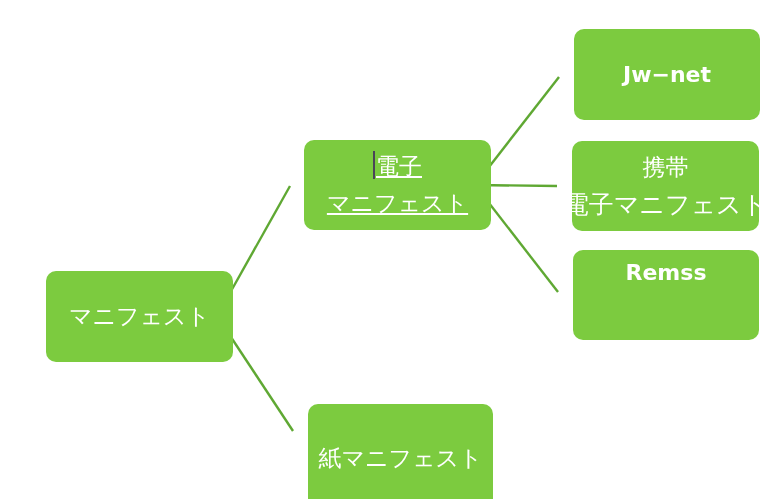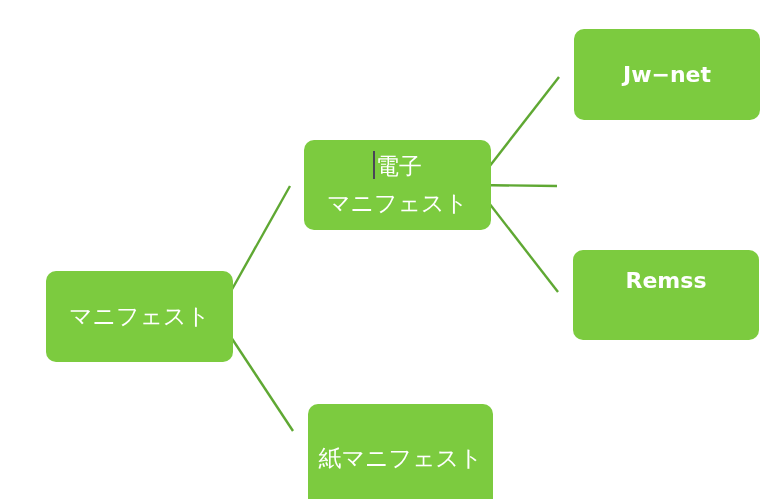--- a/index.html
+++ b/index.html
@@ -61,26 +61,26 @@
   .caret {
     display: inline-block;
     width: 2px;
     height: 28px;
     background: var(--caret-color, #4a4458);
     vertical-align: -5px;
     margin-right: 1px;
   }
   
   #node-root      { left: 30px;  top: 271px; width: 187px; height: 91px; }
-  #node-electronic{ left: 288px; top: 140px; width: 187px; height: 90px; }
+  #node-electronic{ left: 288px; top: 140px; width: 187px; height: 90px; text-decoration: underline; }
   #node-paper     { left: 292px; top: 404px; width: 185px; height: 109px; }
   #node-jwnet     { left: 558px; top: 29px;  width: 186px; height: 91px; }
   #node-mobile    { left: 556px; top: 141px; width: 187px; height: 90px; }
   #node-remss     { left: 557px; top: 250px; width: 186px; height: 90px;
-                    justify-content: flex-start; padding-top: 12px; }
+                    justify-content: flex-start; padding-top: 4px; }
 </style>
 </head>
 <body>
 
 <div class="canvas">
 
   <svg class="connectors" viewBox="0 0 764 499">
     <line x1="217" y1="316" x2="290" y2="186"></line>
     <line x1="217" y1="316" x2="293" y2="431"></line>
     <line x1="475" y1="185" x2="559" y2="77"></line>
@@ -98,18 +98,22 @@
   </div>
 
   <div class="node jp" id="node-paper">
     <span class="line">紙マニフェスト</span>
   </div>
 
   <div class="node latin" id="node-jwnet">
     <span class="line">Jw−net</span>
   </div>
 
+  <div class="node jp" id="node-mobile">
+    <span class="line">携帯</span>
+    <span class="line line-wide">電子マニフェスト</span>
+  </div>
 
   <div class="node latin" id="node-remss">
     <span class="line">Remss</span>
   </div>
 
 </div>
 
 </body></html>

